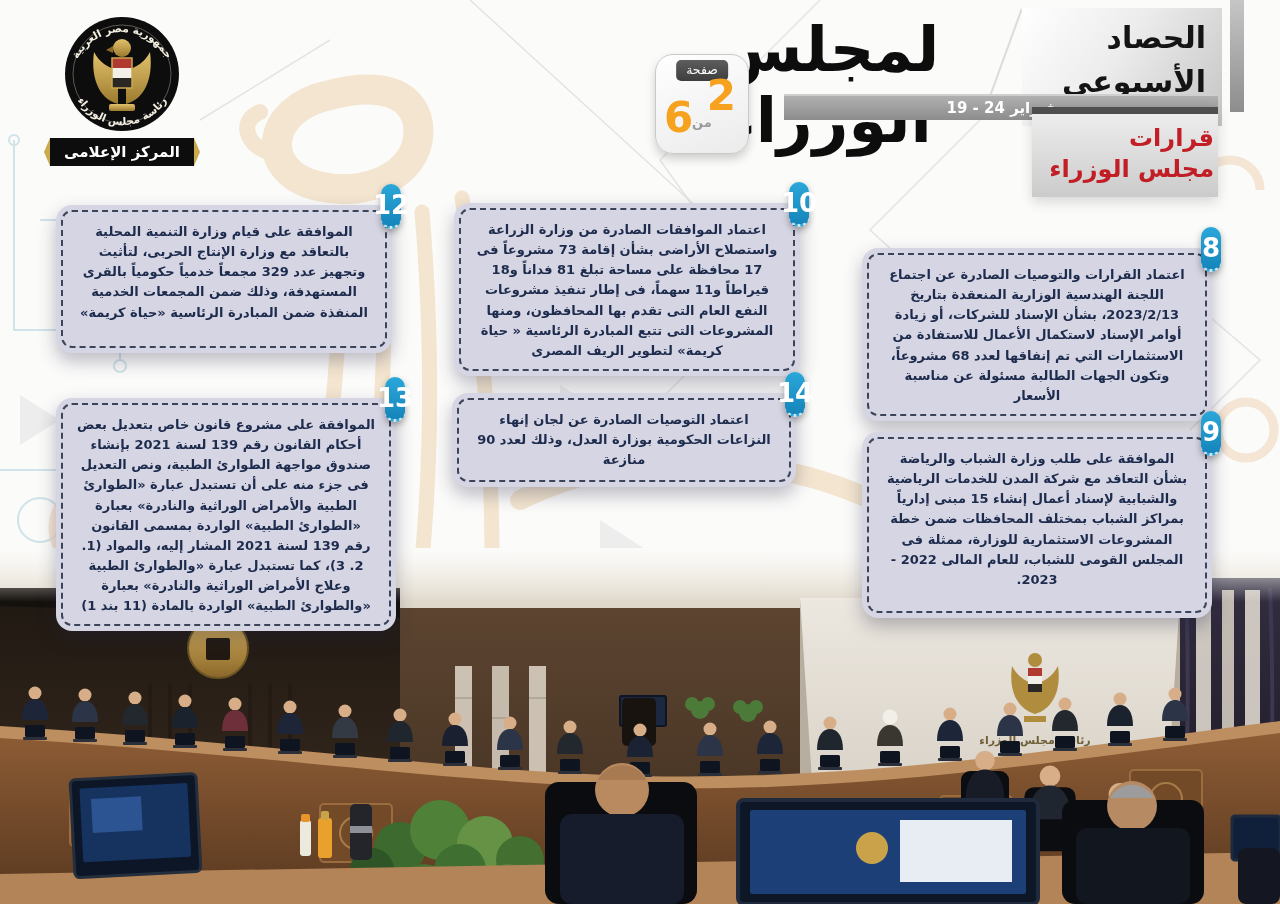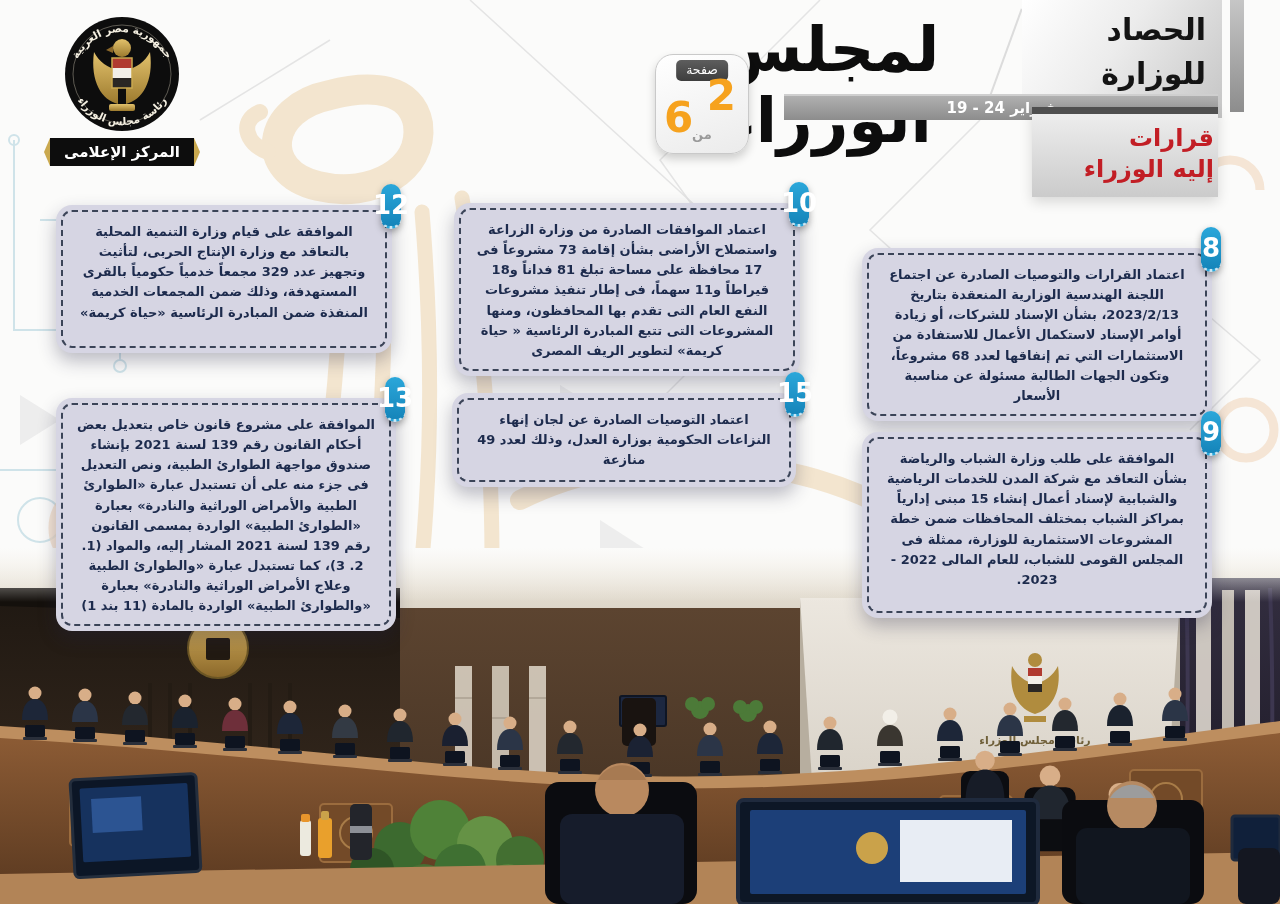--- a/index.html
+++ b/index.html
@@ -8,21 +8,21 @@
     background:#fbfbfa;overflow:hidden;
     font-family:"DejaVu Sans",sans-serif;
   }
   .stage svg{display:block;}
   
   .bg-pattern{position:absolute;inset:0;z-index:0;}
   
   .photo{position:absolute;left:0;top:548px;width:1280px;height:356px;z-index:1;}
   
   .program-tab{
-    position:absolute;left:1022px;top:0;width:200px;height:118px;z-index:2;
+    position:absolute;left:1022px;top:8px;width:200px;height:118px;z-index:2;
     background:linear-gradient(125deg,#ffffff 0%,#ececec 45%,#c5c5c5 100%);
     direction:rtl;text-align:right;padding:8px 16px 0 0;box-sizing:border-box;
   }
   .program-tab .line{display:block;font-size:30px;font-weight:bold;color:#141414;line-height:1.45;}
   .right-strip{position:absolute;left:1230px;top:0;width:14px;height:112px;z-index:2;
     background:linear-gradient(180deg,#c6c6c6,#8d8d8d);}
   .main-title{
     position:absolute;left:636px;top:14px;width:384px;z-index:2;
     font-size:62px;font-weight:bold;color:#0d0d0d;text-align:center;direction:rtl;line-height:1.15;
     letter-spacing:-1px;
@@ -47,21 +47,21 @@
     position:absolute;left:655px;top:54px;width:92px;height:98px;z-index:2;
     background:linear-gradient(160deg,#ffffff,#ebebeb);
     border:1px solid #c9c9c9;border-radius:18px;box-shadow:0 5px 10px rgba(0,0,0,.18);
   }
   .page-badge .tab{
     position:absolute;top:5px;left:50%;transform:translateX(-50%);
     background:linear-gradient(180deg,#5d5d5d,#3e3e3e);color:#fff;
     font-size:12.5px;font-weight:normal;padding:2px 10px 4px;border-radius:5px;white-space:nowrap;
   }
   .page-badge .num-current{position:absolute;right:12px;top:20px;font-size:42px;font-weight:bold;color:#f6a21e;line-height:1;}
-  .page-badge .of{position:absolute;left:36px;top:60px;font-size:13px;font-weight:bold;color:#9a9a9a;margin-top:12px;}
+  .page-badge .of{position:absolute;left:36px;top:60px;font-size:13px;font-weight:bold;color:#9a9a9a;}
   .page-badge .num-total{position:absolute;left:8px;top:42px;font-size:42px;font-weight:bold;color:#f6a21e;line-height:1;}
   
   .logo{position:absolute;left:42px;top:10px;width:160px;height:172px;z-index:2;}
   
   .note{
     position:absolute;z-index:3;background:#d6d5e3;border-radius:16px;
     box-shadow:0 8px 18px rgba(35,38,66,.30);
   }
   .note::before{
     content:"";position:absolute;inset:5px;border:2.5px dashed #3b4458;border-radius:11px;pointer-events:none;
@@ -368,33 +368,33 @@
       </g>
 
       <rect x="0" y="0" width="1280" height="54" fill="url(#fade)"></rect>
     </svg>
   </div>
 
   <div class="slash"></div>
 
   <div class="program-tab">
     <span class="line">الحصاد</span>
-    <span class="line">للوزارة</span>
+    <span class="line">الأسبوعى</span>
   </div>
   <div class="right-strip"></div>
 
   <div class="main-title">لمجلس الوزراء</div>
 
   <div class="date-bar">
     <span>19 - 24 فبراير</span>
   </div>
 
   <div class="section-label">
     <span class="line">قرارات</span>
-    <span class="line">إليه الوزراء</span>
+    <span class="line">مجلس الوزراء</span>
   </div>
 
   <div class="page-badge">
     <span class="tab">صفحة</span>
     <span class="num-current">2</span>
     <span class="of">من</span>
     <span class="num-total">6</span>
   </div>
 
   <div class="logo">
@@ -444,22 +444,22 @@
     <div class="badge">9</div>
     <div class="txt">الموافقة على طلب وزارة الشباب والرياضة بشأن التعاقد مع شركة المدن للخدمات الرياضية والشبابية لإسناد أعمال إنشاء 15 مبنى إدارياً بمراكز الشباب بمختلف المحافظات ضمن خطة المشروعات الاستثمارية للوزارة، ممثلة فى المجلس القومى للشباب، للعام المالى 2022 - 2023.</div>
   </div>
 
   <div class="note note-10">
     <div class="badge">10</div>
     <div class="txt">اعتماد الموافقات الصادرة من وزارة الزراعة واستصلاح الأراضى بشأن إقامة 73 مشروعاً فى 17 محافظة على مساحة تبلغ 81 فداناً و18 قيراطاً و11 سهماً، فى إطار تنفيذ مشروعات النفع العام التى تقدم بها المحافظون، ومنها المشروعات التى تتبع المبادرة الرئاسية « حياة كريمة» لتطوير الريف المصرى</div>
   </div>
 
   <div class="note note-11">
-    <div class="badge">15</div>
-    <div class="txt">اعتماد التوصيات الصادرة عن لجان إنهاء النزاعات الحكومية بوزارة العدل، وذلك لعدد 49 منازعة</div>
+    <div class="badge">14</div>
+    <div class="txt">اعتماد التوصيات الصادرة عن لجان إنهاء النزاعات الحكومية بوزارة العدل، وذلك لعدد 90 منازعة</div>
   </div>
 
   <div class="note note-12">
     <div class="badge">12</div>
     <div class="txt">الموافقة على قيام وزارة التنمية المحلية بالتعاقد مع وزارة الإنتاج الحربى، لتأثيث وتجهيز عدد 329 مجمعاً خدمياً حكومياً بالقرى المستهدفة، وذلك ضمن المجمعات الخدمية المنفذة ضمن المبادرة الرئاسية «حياة كريمة»</div>
   </div>
 
   <div class="note note-13">
     <div class="badge">13</div>
     <div class="txt">الموافقة على مشروع قانون خاص بتعديل بعض أحكام القانون رقم 139 لسنة 2021 بإنشاء صندوق مواجهة الطوارئ الطبية، ونص التعديل فى جزء منه على أن تستبدل عبارة «الطوارئ الطبية والأمراض الوراثية والنادرة» بعبارة «الطوارئ الطبية» الواردة بمسمى القانون رقم 139 لسنة 2021 المشار إليه، والمواد (1. 2. 3)، كما تستبدل عبارة «والطوارئ الطبية وعلاج الأمراض الوراثية والنادرة» بعبارة «والطوارئ الطبية» الواردة بالمادة (11 بند 1)</div>

